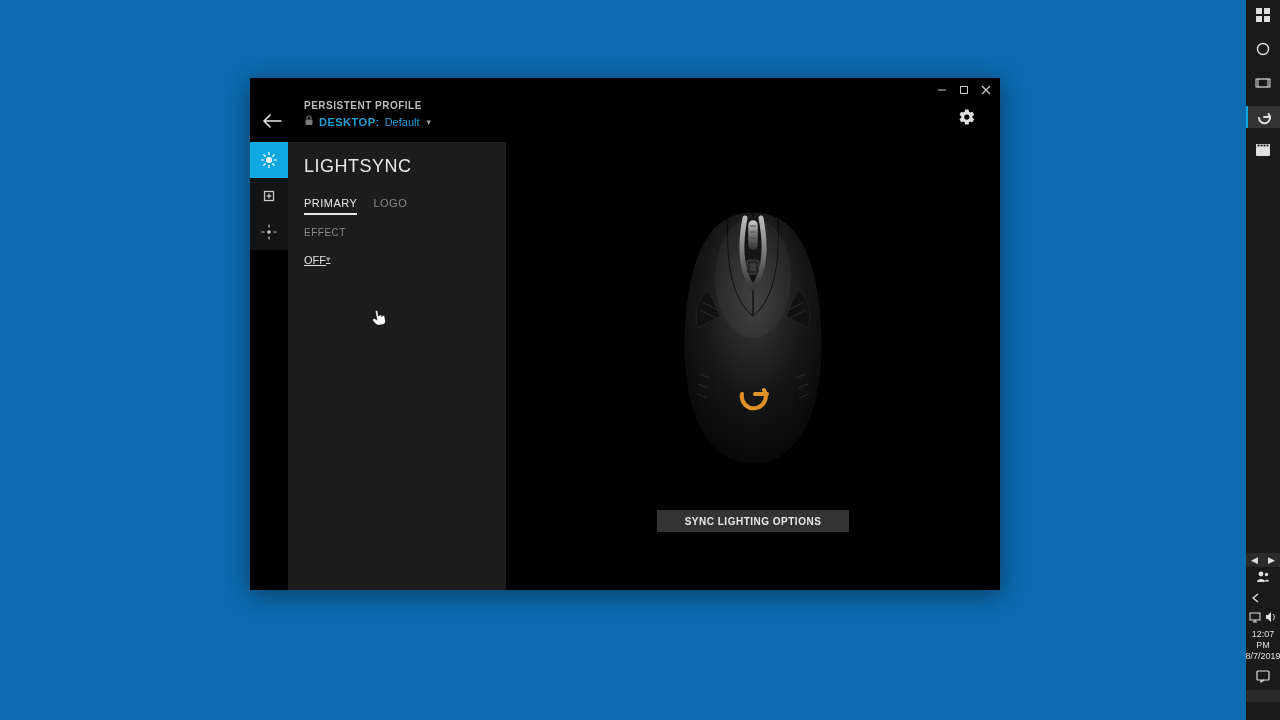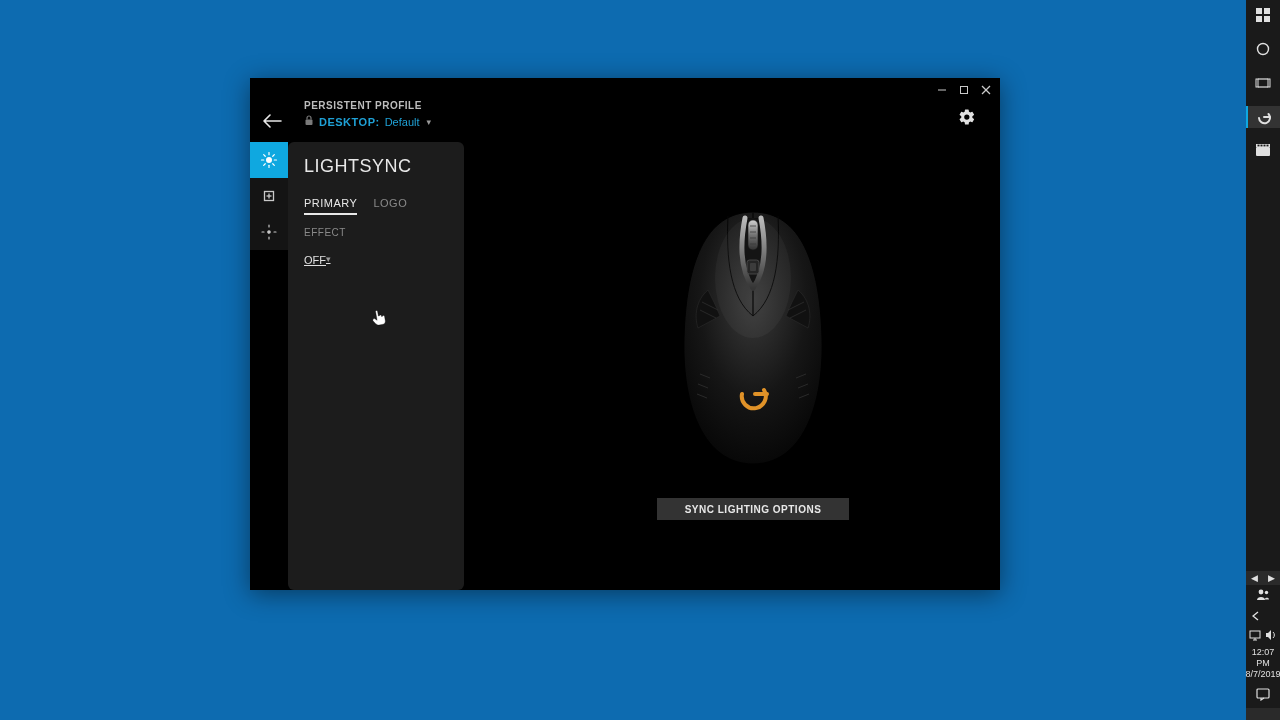--- a/index.html
+++ b/index.html
@@ -58,23 +58,22 @@
     background:#141414;
     color:#c9c9c9;
     font-size:14px;
     cursor:pointer;
   }
   .rail-item.active { background:#0fa8e0; color:#fff; }
 
   
   .panel {
     position:absolute; left:38px; top:64px; bottom:0;
-    width:176px; background:#1c1c1c;
+    width:218px; background:#1c1c1c;
     padding: 14px 16px;
-    border-radius: 6px;
   }
   .panel-title { font-size:18px; letter-spacing:.5px; font-weight:400; margin-bottom:20px; }
   .tabs { display:flex; gap:16px; font-size:11px; letter-spacing:.5px; margin-bottom:12px; }
   .tab { color:#8a8a8a; padding-bottom:4px; cursor:pointer; }
   .tab.active { color:#e8e8e8; border-bottom:2px solid #e8e8e8; }
 
   .field-label { font-size:10px; color:#8a8a8a; letter-spacing:.5px; margin-bottom:16px; }
   .dropdown { display:flex; font-size:11px; color:#e0e0e0; cursor:pointer;text-decoration:underline; }
   .dropdown .chev { font-size:9px; color:#9a9a9a; }
   .cursor-hand {
@@ -96,40 +95,40 @@
   .main {
     position:absolute; left:256px; top:64px; right:0; bottom:0;
     display:flex; flex-direction:column; align-items:center;
   }
   .mouse-wrap {
     margin-top: 56px;
     position:relative;
     width: 170px; height: 280px;
   }
   .sync-options-btn {
-    margin-top: 20px;
+    margin-top: 32px;
     width: 192px; height: 22px;
     background:#333; color:#e8e8e8;
     font-size:10px; font-weight:600; letter-spacing:.5px;
     display:flex; align-items:center; justify-content:center;
     cursor:pointer;
   }
 
   
   .taskbar {
     position:absolute; right:0; top:0; bottom:0;
     width:34px; background:#1a1a1a;
     display:flex; flex-direction:column; align-items:center;
     color:#e0e0e0;
   }
   .tb-top { display:flex; flex-direction:column; align-items:center; padding-top:4px; gap:12px; }
   .tb-icon { width:34px; height:22px; display:flex; align-items:center; justify-content:center; font-size:14px; cursor:pointer; }
   .tb-icon.active { background:#333; border-left:2px solid #0fa8e0; }
   .tb-spacer { flex:1; }
-  .tb-bottom { display:flex; flex-direction:column; align-items:center; padding-bottom:0; gap:6px; width:100%; }
+  .tb-bottom { display:flex; flex-direction:column; align-items:center; padding-bottom:18px; gap:6px; width:100%; }
   .tb-arrows { width:100%; height:14px; background:#2a2a2a; display:flex; }
   .tb-arrow { flex:1; display:flex; align-items:center; justify-content:center; font-size:9px; cursor:pointer; }
   .tb-sys { font-size:10px; display:flex; gap:4px; }
   .tb-clock { font-size:9px; line-height:11px; text-align:center; }
   .tb-show-desktop { width:100%; height:12px; background:#2a2a2a; font-size:8px; display:flex; align-items:center; justify-content:center; }
 </style>
 </head>
 <body>
 
 <div class="app-window">

